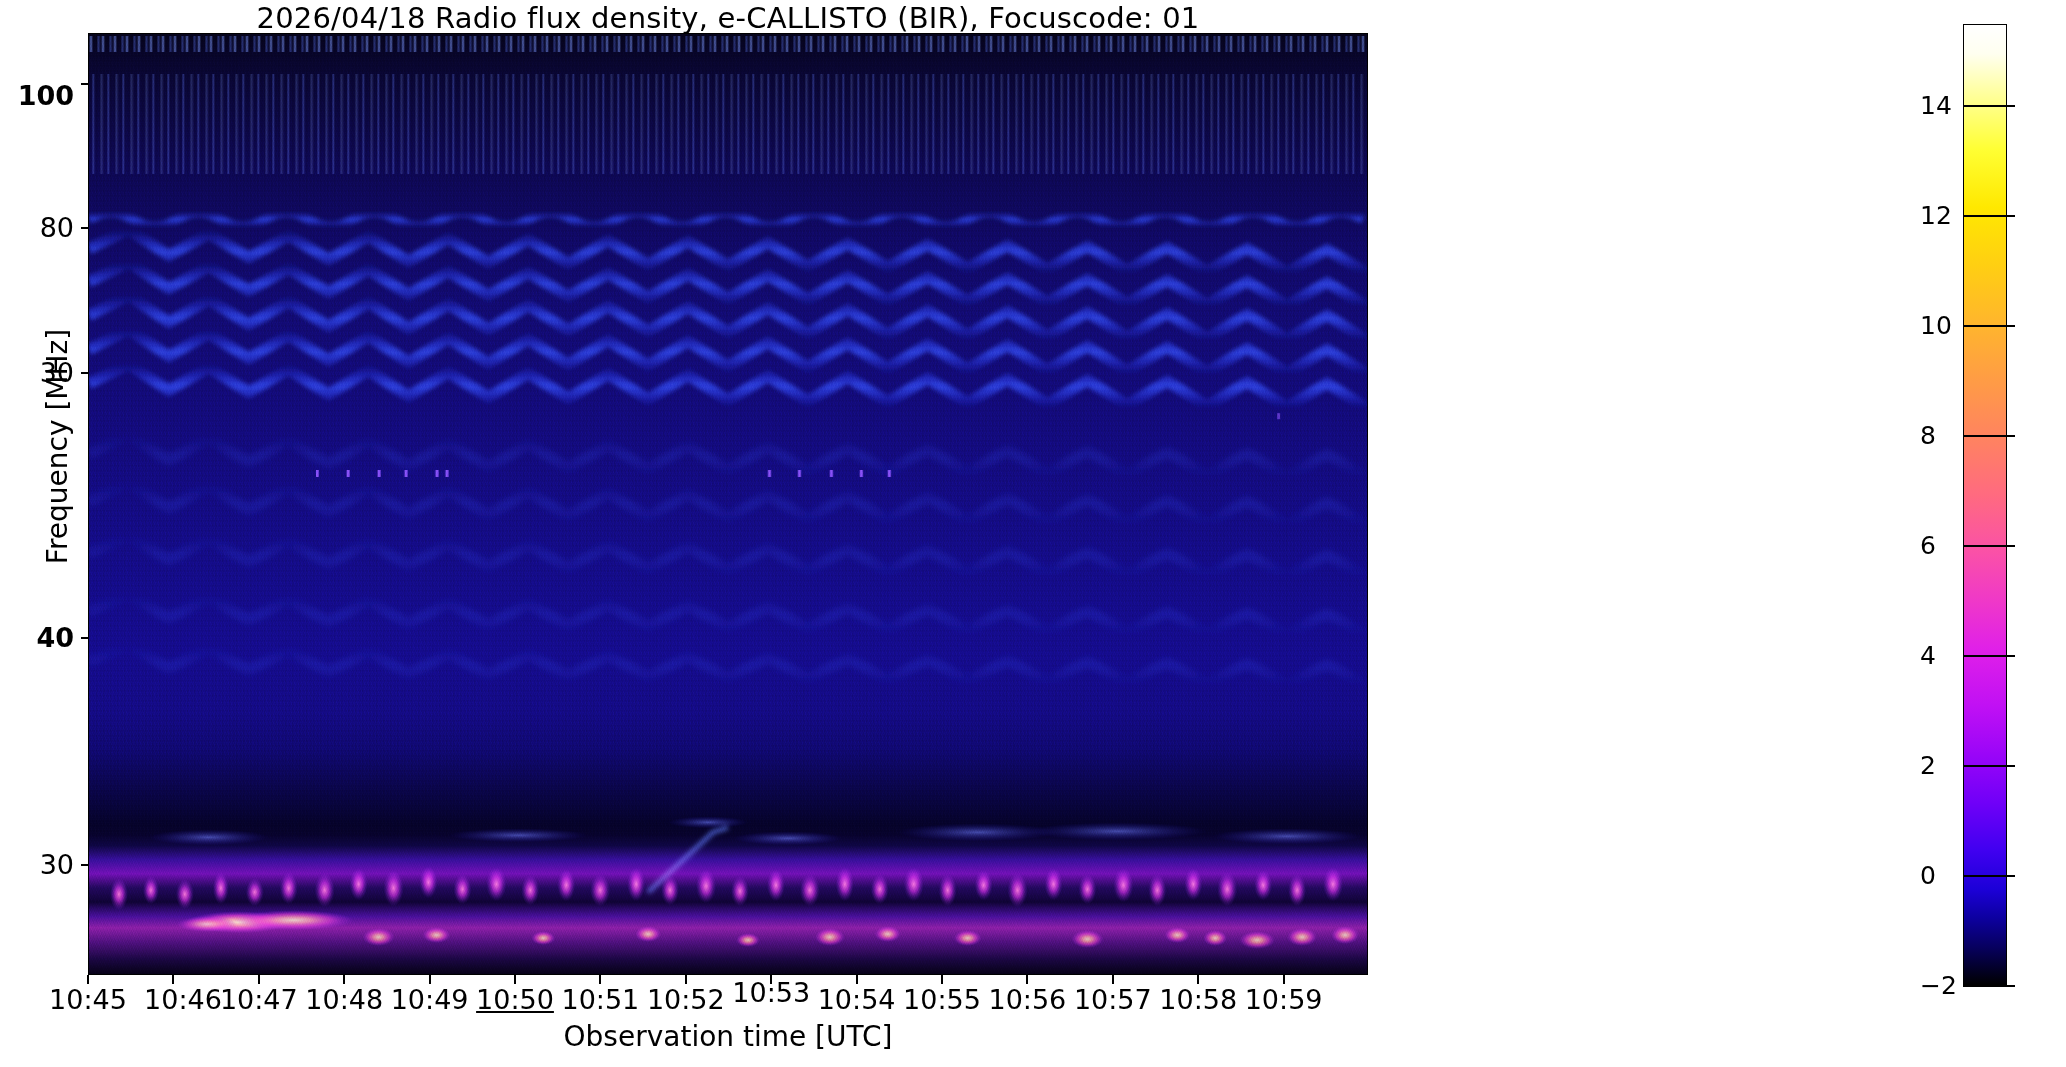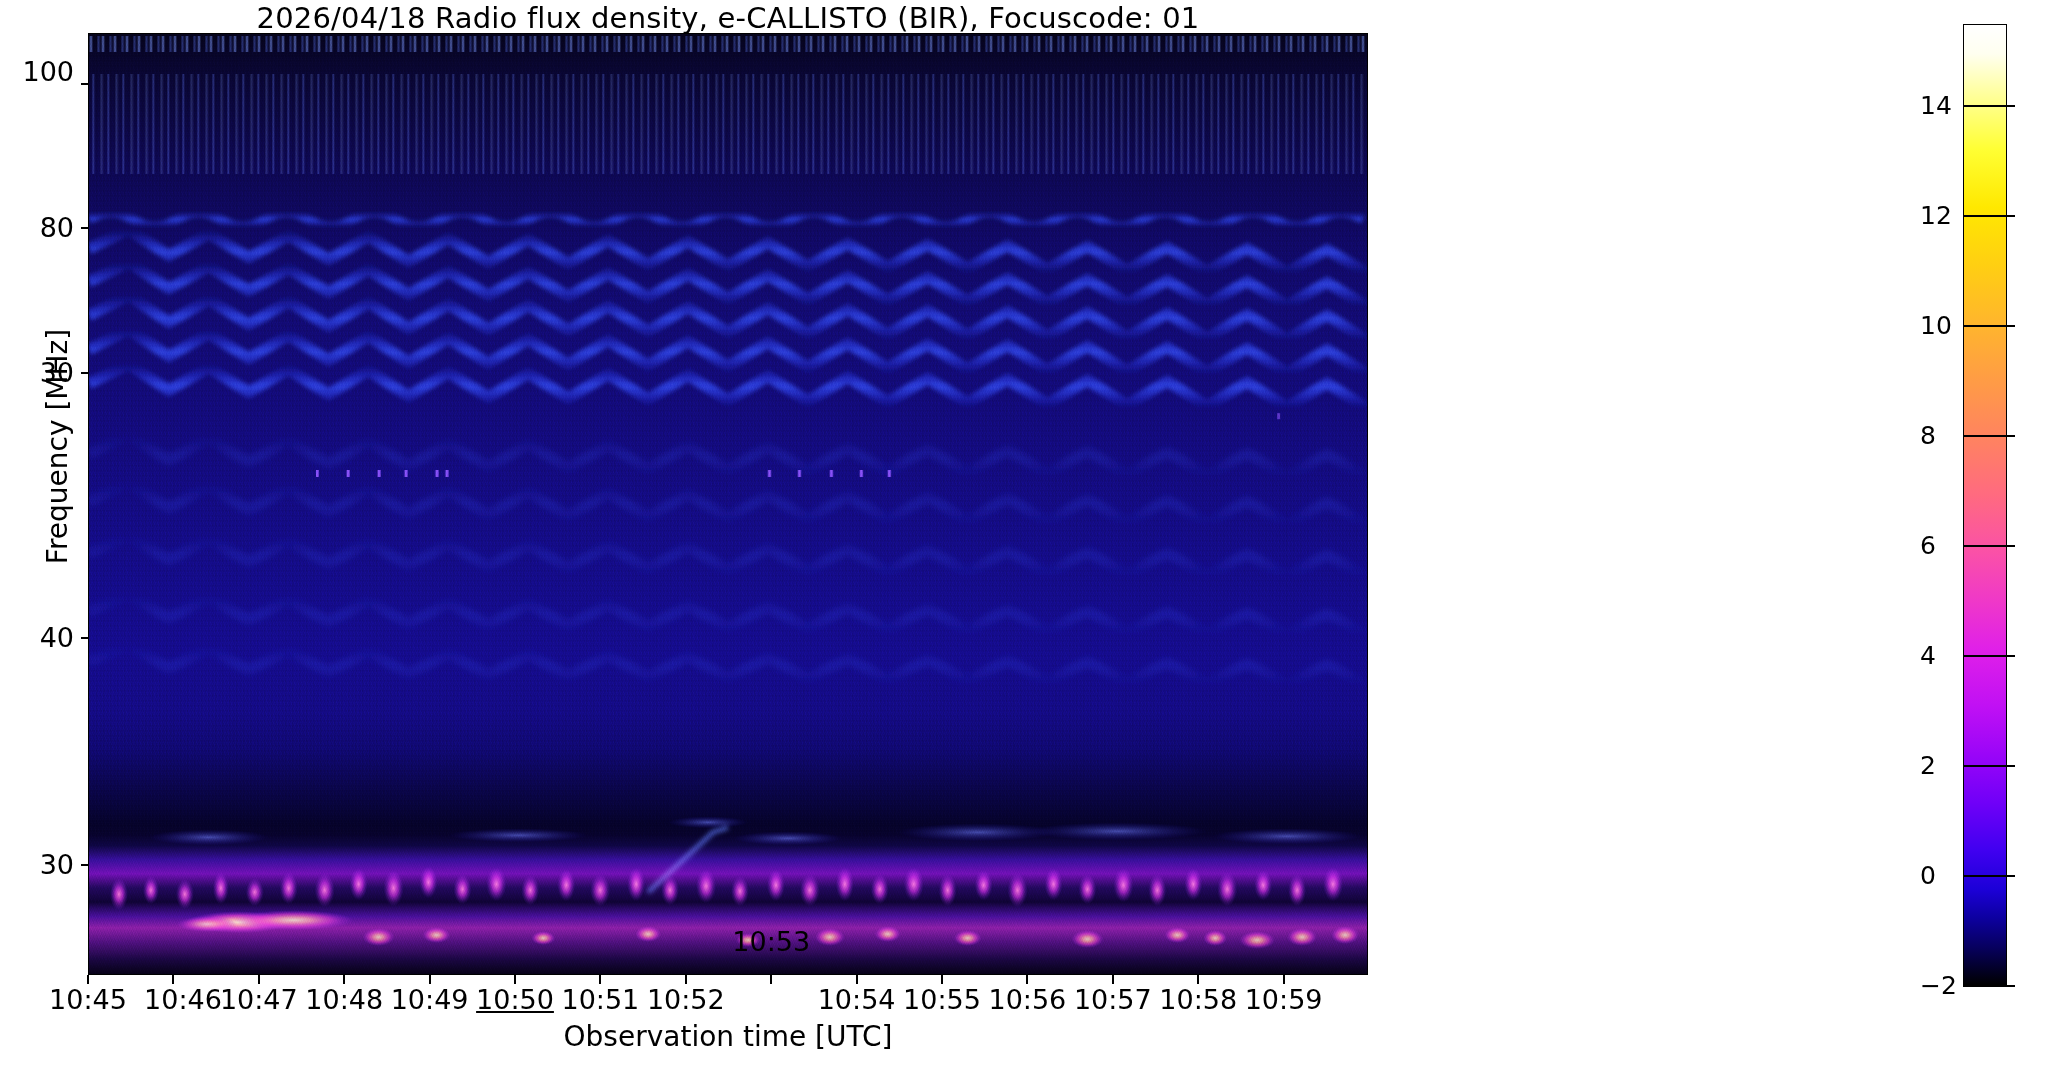--- a/index.html
+++ b/index.html
@@ -240,24 +240,24 @@
       repeating-linear-gradient(65deg, rgba(255,255,255,0.07) 0 1px, rgba(0,0,0,0.10) 1px 3px);"></div>
 </div>
 
 <div id="yaxis">
   <div id="ylabel">Frequency [MHz]</div>
   <div class="tick-line" style="left:81px;top:83px;width:8px;height:2px;"></div>
   <div class="tick-line" style="left:81px;top:227px;width:8px;height:2px;"></div>
   <div class="tick-line" style="left:81px;top:372px;width:8px;height:2px;"></div>
   <div class="tick-line" style="left:81px;top:637px;width:8px;height:2px;"></div>
   <div class="tick-line" style="left:81px;top:864px;width:8px;height:2px;"></div>
-  <div class="ylabel-txt" style="left:0px;top:58px;width:74px;">100</div>
+  <div class="ylabel-txt" style="left:0px;top:82px;width:74px;font-weight:bold;">100</div>
   <div class="ylabel-txt" style="left:0px;top:214px;width:74px;">80</div>
   <div class="ylabel-txt" style="left:0px;top:359px;width:74px;">30</div>
-  <div class="ylabel-txt" style="left:0px;top:624px;width:74px;">40</div>
+  <div class="ylabel-txt" style="left:0px;top:624px;width:74px;font-weight:bold;">40</div>
   <div class="ylabel-txt" style="left:0px;top:851px;width:74px;">30</div>
 </div>
 
 <div id="xaxis">
   <div id="xlabel">Observation time [UTC]</div>
 <div class="tick-line" style="left: 87px; top: 975px; width: 2px; height: 9px;"></div>
     <div class="xlabel-txt" style="left: 28px; top: 985px; width: 120px;">10:45</div>
     <div class="tick-line" style="left: 172.4px; top: 975px; width: 2px; height: 9px;"></div>
     <div class="xlabel-txt" style="left: 123px; top: 985px; width: 120px;">10:46</div>
     <div class="tick-line" style="left: 257.8px; top: 975px; width: 2px; height: 9px;"></div>
@@ -266,21 +266,21 @@
     <div class="xlabel-txt" style="left: 284.2px; top: 985px; width: 120px;">10:48</div>
     <div class="tick-line" style="left: 428.6px; top: 975px; width: 2px; height: 9px;"></div>
     <div class="xlabel-txt" style="left: 369.6px; top: 985px; width: 120px;">10:49</div>
     <div class="tick-line" style="left: 514px; top: 975px; width: 2px; height: 9px;"></div>
     <div class="xlabel-txt" style="left: 455px; top: 985px; width: 120px; text-decoration: underline;">10:50</div>
     <div class="tick-line" style="left: 599.4px; top: 975px; width: 2px; height: 9px;"></div>
     <div class="xlabel-txt" style="left: 540.4px; top: 985px; width: 120px;">10:51</div>
     <div class="tick-line" style="left: 684.8px; top: 975px; width: 2px; height: 9px;"></div>
     <div class="xlabel-txt" style="left: 625.8px; top: 985px; width: 120px;">10:52</div>
     <div class="tick-line" style="left: 770.2px; top: 975px; width: 2px; height: 9px;"></div>
-    <div class="xlabel-txt" style="left: 711.2px; top: 927px; width: 120px; text-align: center;">10:53</div>
+    <div class="xlabel-txt" style="left: 711.2px; top: 978px; width: 120px; text-align: center;">10:53</div>
     <div class="tick-line" style="left: 855.6px; top: 975px; width: 2px; height: 9px;"></div>
     <div class="xlabel-txt" style="left: 796.6px; top: 985px; width: 120px;">10:54</div>
     <div class="tick-line" style="left: 941px; top: 975px; width: 2px; height: 9px;"></div>
     <div class="xlabel-txt" style="left: 882px; top: 985px; width: 120px;">10:55</div>
     <div class="tick-line" style="left: 1026.4px; top: 975px; width: 2px; height: 9px;"></div>
     <div class="xlabel-txt" style="left: 967.4px; top: 985px; width: 120px;">10:56</div>
     <div class="tick-line" style="left: 1111.8px; top: 975px; width: 2px; height: 9px;"></div>
     <div class="xlabel-txt" style="left: 1052.8px; top: 985px; width: 120px;">10:57</div>
     <div class="tick-line" style="left: 1197.2px; top: 975px; width: 2px; height: 9px;"></div>
     <div class="xlabel-txt" style="left: 1138.2px; top: 985px; width: 120px;">10:58</div>

